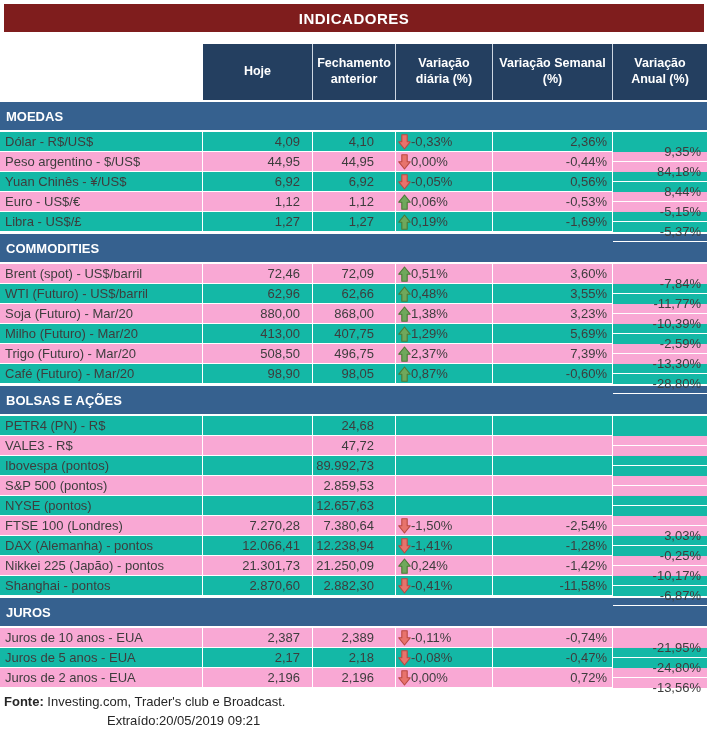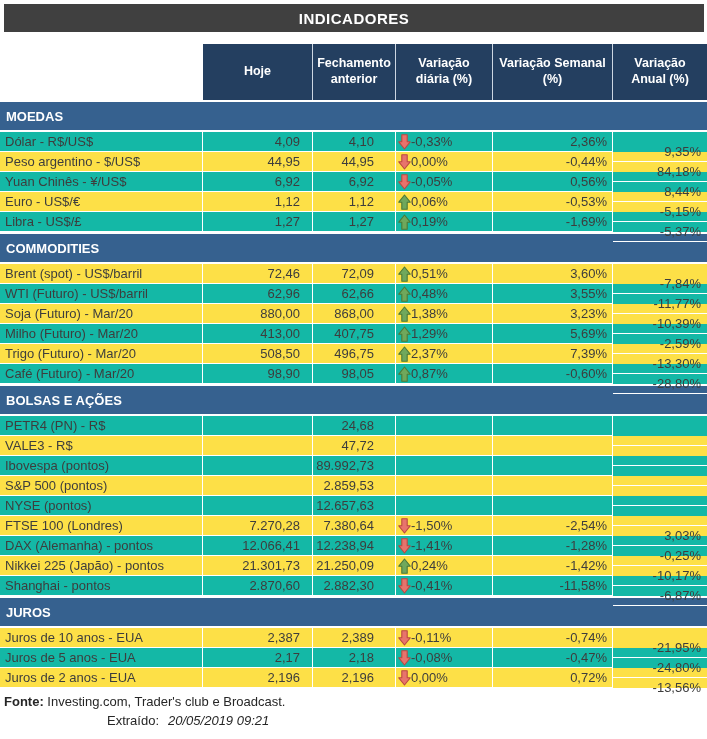--- a/index.html
+++ b/index.html
@@ -2,21 +2,21 @@
 <html><head>
 <meta charset="utf-8">
 <style>
   html,body{margin:0;padding:0;}
   body{
     width:707px;height:739px;background:#ffffff;
     font-family:"Liberation Sans",sans-serif;
     color:#3d3d3d;overflow:hidden;
   }
   .title-bar{
-    margin:4px 3px 0 4px;height:28px;background:#404040;
+    margin:4px 3px 0 4px;height:28px;background:#7f1d1d;
     color:#fff;font-weight:bold;font-size:15px;
     display:flex;align-items:center;justify-content:center;
     letter-spacing:.5px;
   }
   .col-header{
     margin:12px 0 0 203px;display:flex;height:56px;
   }
   .col-header .hcell{
     box-sizing:border-box;background:#243F60;color:#fff;
     font-weight:bold;font-size:12.5px;line-height:1.25;
@@ -24,40 +24,40 @@
     border-right:1px solid #cdd6e2;padding:2px 4px;
   }
   .col-header .hcell:last-child{border-right:none;}
   .w-hoje{width:110px;} .w-fech{width:83px;} .w-diaria{width:97px;}
   .w-semanal{width:120px;} .w-anual{width:94px;}
   .section-bar{
     margin:2px 0;height:28px;background:#36618F;color:#fff;
     font-weight:bold;font-size:13px;display:flex;align-items:center;
     padding-left:6px;box-sizing:border-box;
   }
-  .row{display:flex;height:20px;font-size:13px;background:#fde047;}
+  .row{display:flex;height:20px;font-size:13px;background:#f9a8d4;}
   .row.shaded{background:#14b8a6;}
   .row > div{
     box-sizing:border-box;height:20px;display:flex;align-items:center;
     border-right:1px solid #ffffff;border-bottom:1px solid #ffffff;
     white-space:nowrap;overflow:hidden;
   }
   .c-label{width:203px;padding-left:5px;justify-content:flex-start;}
   .c-num{justify-content:flex-end;}
   .c-hoje{width:110px;padding-right:12px;}
   .c-fech{width:83px;padding-right:21px;}
   .c-diaria{width:97px;padding:0 5px 0 2px;}
   .c-semanal{width:120px;padding-right:5px;}
   .c-anual{width:94px;padding-right:6px;border-right:none !important;margin-top:10px;}
   .arrow{display:flex;align-items:center;}
   .arrow svg{display:block;}
   .footer{padding:4px 0 0 4px;font-size:13px;color:#262626;line-height:19px;}
   .footer .bold{font-weight:bold;}
   .footer .line2{padding-left:103px;}
-  .footer .line2 .val{margin-left:9px;font-style:italic;}
+  .footer .line2 .val{}
 </style>
 </head>
 <body>
 
 <div class="title-bar">
   <span>INDICADORES</span>
 </div>
 
 <div class="col-header">
   <div class="hcell w-hoje">Hoje</div>

